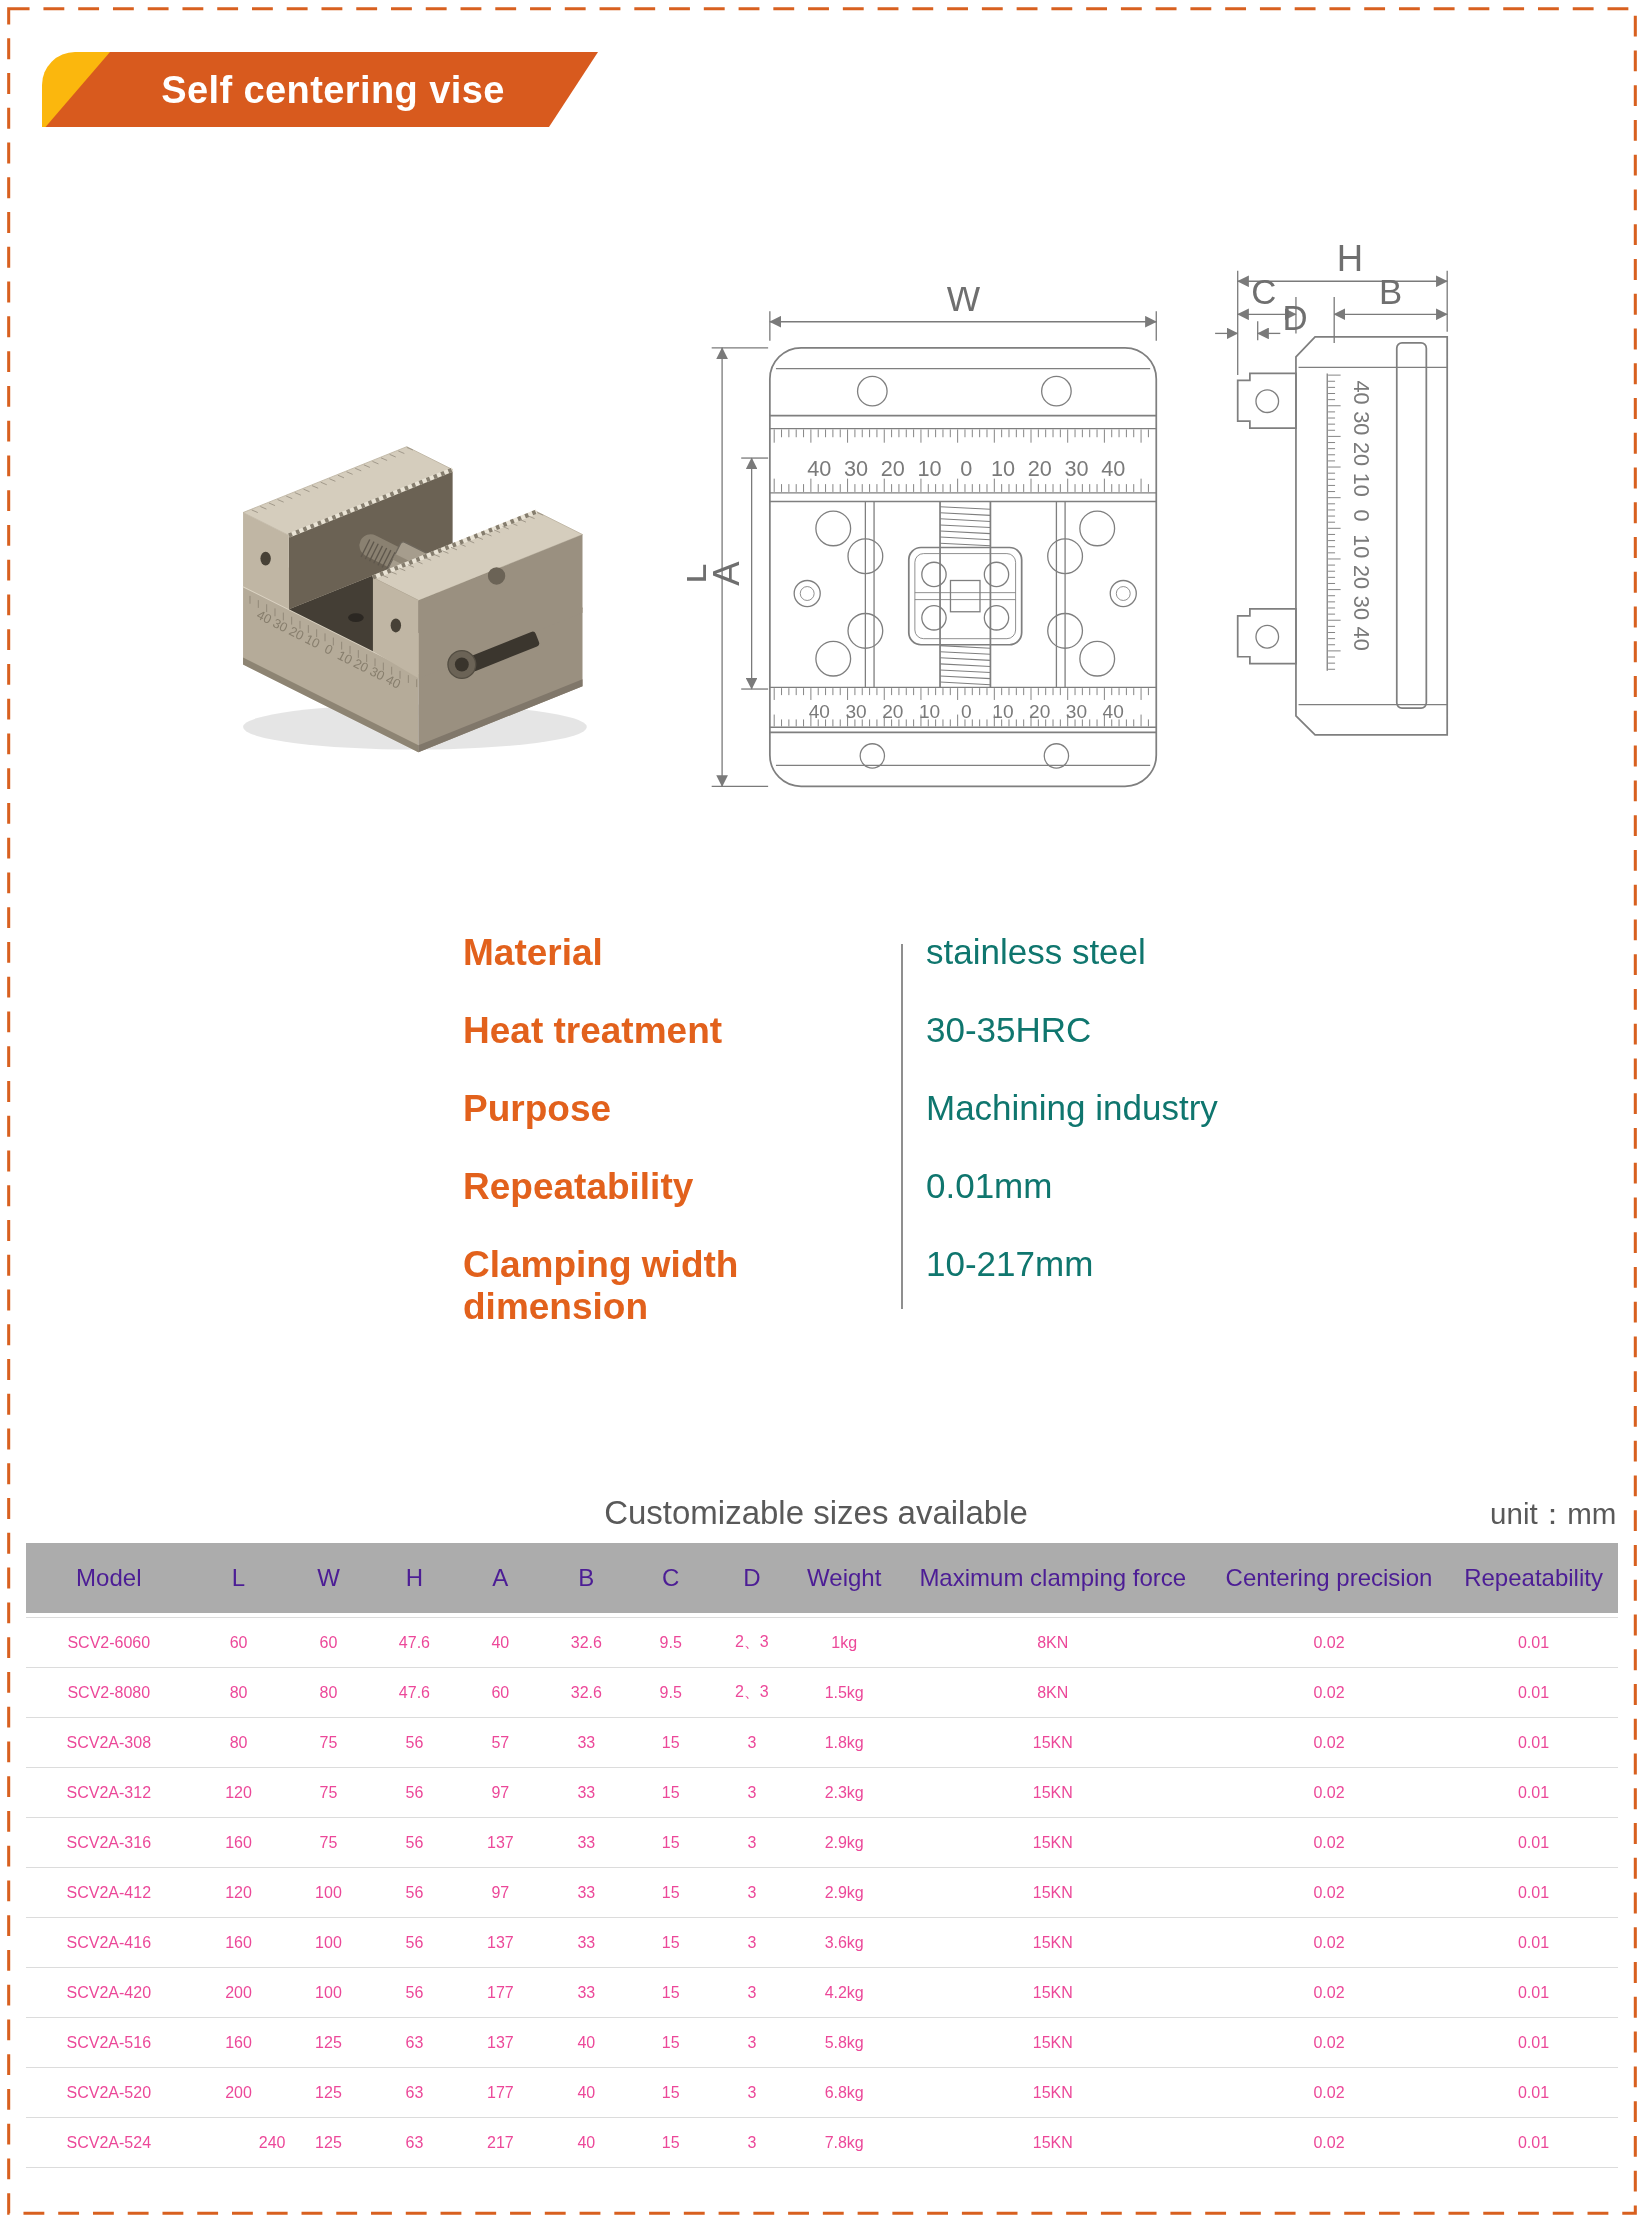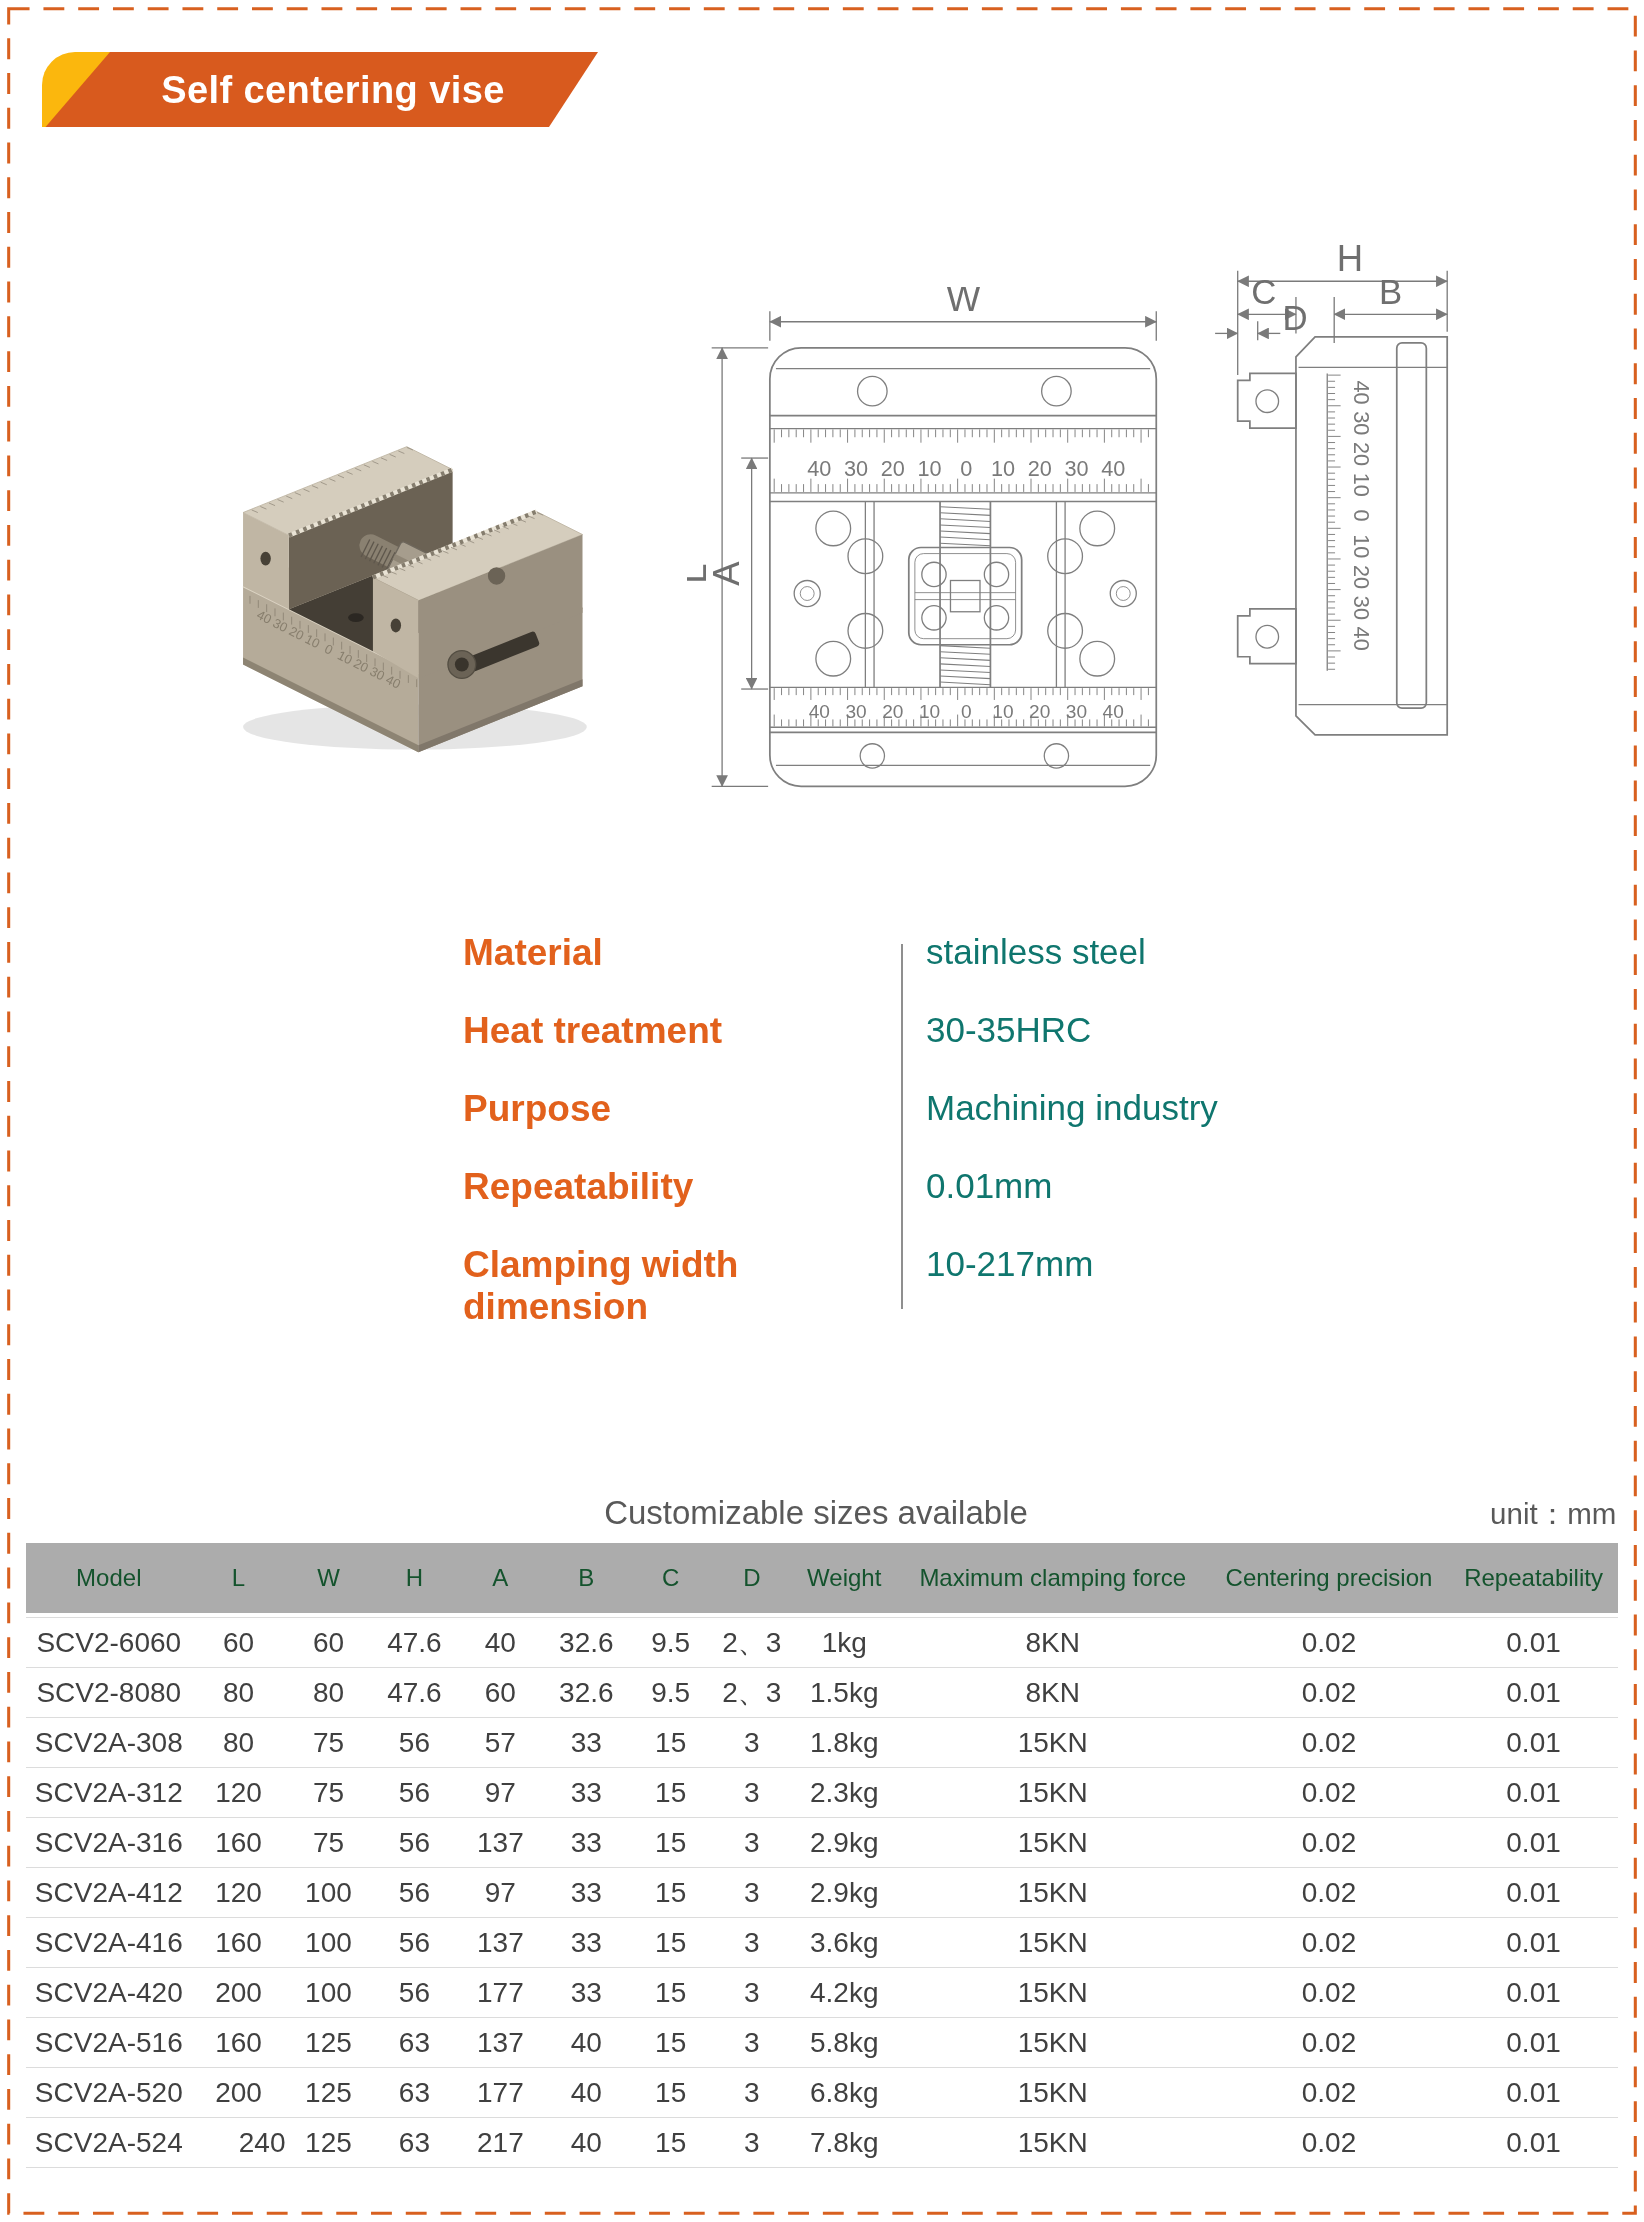--- a/index.html
+++ b/index.html
@@ -29,24 +29,24 @@
   .spec-row{display:flex;height:78px;}
   .spec-label{flex:0 0 439px;color:#E2611C;font-size:37px;font-weight:bold;}
   .spec-value{margin-left:24px;color:#0f766e;font-size:35px;}
 
   
   .table-section{position:absolute;left:26px;top:1482px;width:1592px;}
   .table-titlebar{position:relative;height:61px;}
   .table-title{position:absolute;left:0;right:12px;text-align:center;line-height:61px;
                font-size:33px;color:#595959;}
   .table-unit{position:absolute;right:1.7px;top:0;line-height:64px;font-size:29.5px;color:#595959;}
-  .t-header{display:flex;height:70px;align-items:center;background:#ACACAC;color:#14532d;
+  .t-header{display:flex;height:70px;align-items:center;background:#ACACAC;color:#4c1d95;
             font-size:24px;}
   .t-gap{height:4.3px;}
-  .t-row{display:flex;height:49px;align-items:center;color:#404040;font-size:28px;
+  .t-row{display:flex;height:49px;align-items:center;color:#ec4899;font-size:16px;
          border-top:1.7px solid #DCDCDC;}
   .t-body .t-row:last-child{border-bottom:1.7px solid #DCDCDC;}
   .t-cell{text-align:center;overflow:hidden;white-space:nowrap;}
 </style>
 </head>
 <body>
 
 <div id="page">
 
   <svg id="border-svg" width="1644" height="2222" viewBox="0 0 1892 2557">

